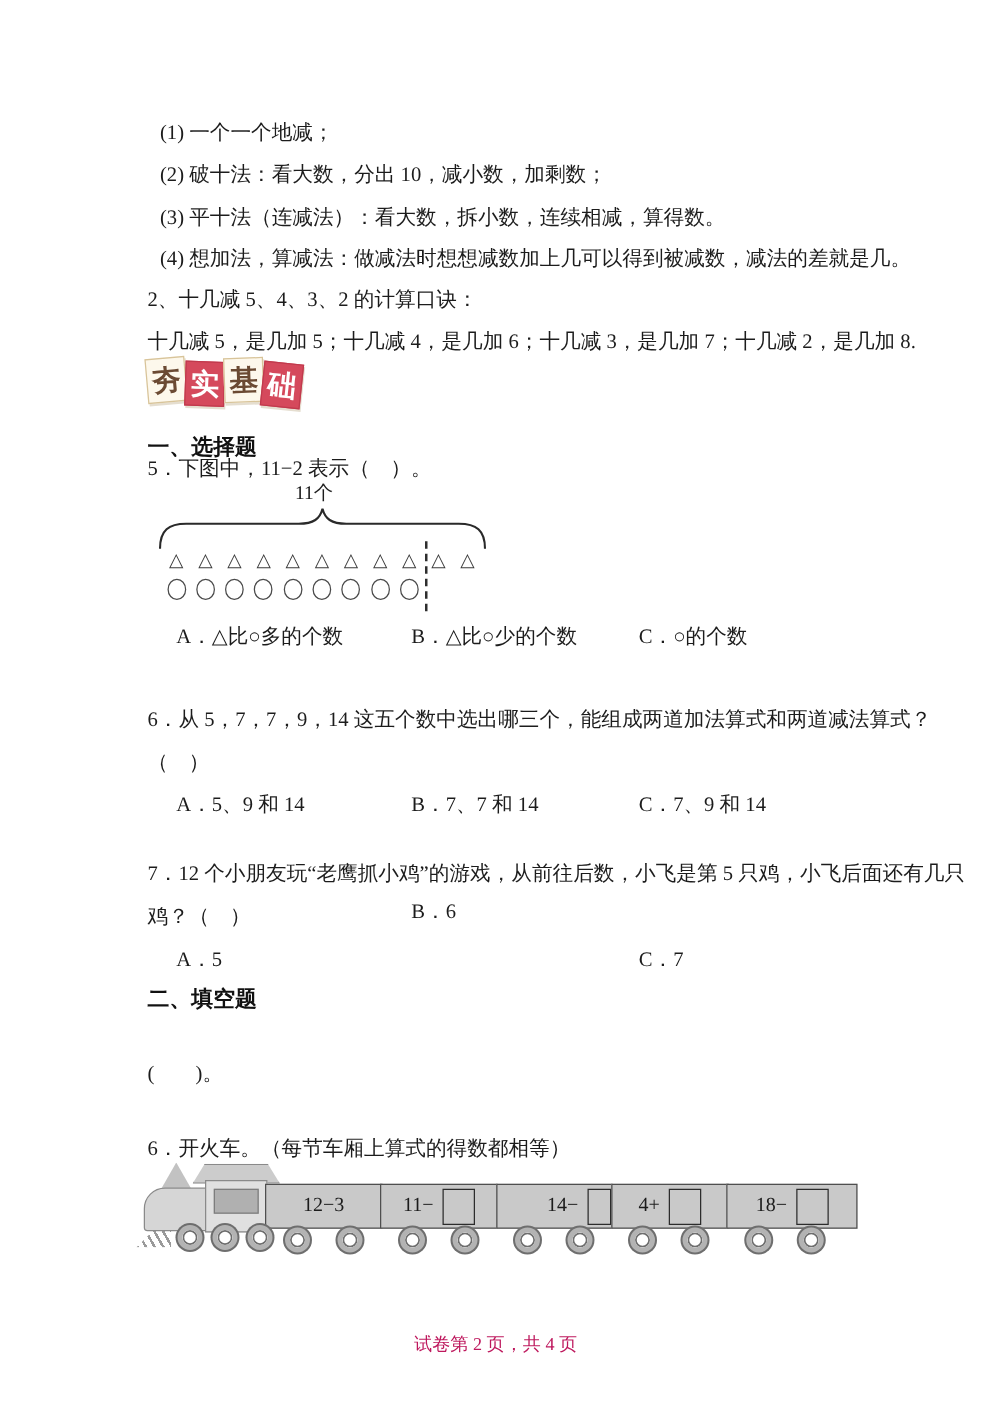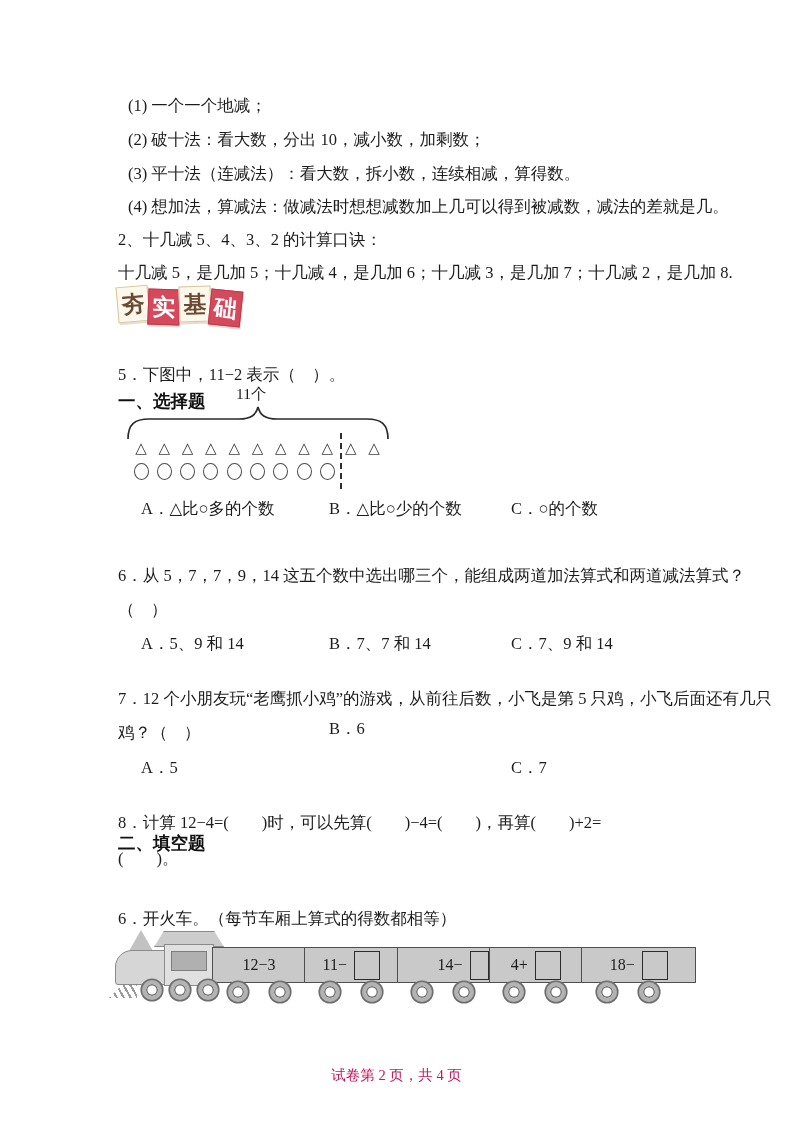--- a/index.html
+++ b/index.html
@@ -5,21 +5,21 @@
   html,body{margin:0;padding:0;background:#ffffff;}
   .page{
     position:relative;width:793px;height:1122px;background:#ffffff;overflow:hidden;
     font-family:"Liberation Serif","DejaVu Serif",serif;color:#1c1c1c;
   }
   .line{position:absolute;font-size:16.5px;line-height:22px;white-space:pre;}
   .indent{left:128px;}
   .lm{left:118px;}
   .heading{
     position:absolute;left:118px;font-family:"Liberation Sans","DejaVu Sans",sans-serif;
-    font-weight:700;font-size:17.5px;color:#111;margin-top:44px;
+    font-weight:700;font-size:17.5px;color:#111;
   }
   
   .opt{position:absolute;font-size:16.5px;white-space:pre;margin-left:21px;}
   .opt-a{left:120px;} .opt-b{left:308px;} .opt-c{left:490px;}
   
   .stamp{position:absolute;left:117px;top:286px;display:flex;align-items:flex-start;}
   .tile{
     width:30px;height:34px;display:flex;align-items:center;justify-content:center;
     font-family:"Liberation Sans","DejaVu Sans",sans-serif;font-weight:700;font-size:23px;
     margin-right:-1px;box-shadow:1px 2px 0 rgba(180,160,120,.35);
@@ -118,21 +118,20 @@
   <div class="opt opt-c" style="top:633px">C．7、9 和 14</div>
 
   <div class="line lm" style="top:688px">7．12 个小朋友玩“老鹰抓小鸡”的游戏，从前往后数，小飞是第 5 只鸡，小飞后面还有几只</div>
   <div class="line lm" style="top:722px">鸡？（　）</div>
   <div class="opt opt-a" style="top:757px">A．5</div>
   <div class="opt opt-b" style="top:718px">B．6</div>
   <div class="opt opt-c" style="top:757px">C．7</div>
 
   <div class="heading" style="top:787px">二、填空题</div>
 
-  <div class="line lm" style="top:812px">8．计算 12−4=(　　)时，可以先算(　　)−4=(　　)，再算(　　)+2=</div>
   <div class="line lm" style="top:848px">(　　)。</div>
 
   <div class="line lm" style="top:908px">6．开火车。（每节车厢上算式的得数都相等）</div>
 
   <div class="train">
     <div class="catcher"></div>
     <div class="chimney"></div>
     <div class="boiler"></div>
     <div class="cab-roof"></div>
     <div class="cab"></div>
@@ -146,21 +145,21 @@
           <span class="car-box"></span>
         </div>
         <div class="car" style="left: 284.6px; width: 93.8px; padding-left: 40px;">
           <span class="car-label">14−</span>
           <span class="car-box"></span>
         </div>
         <div class="car" style="left: 376.9px; width: 93.8px;">
           <span class="car-label">4+</span>
           <span class="car-box"></span>
         </div>
-        <div class="car" style="left: 469.2px; width: 115px;">
+        <div class="car" style="left: 469.2px; width: 105px;">
           <span class="car-label">18−</span>
           <span class="car-box"></span>
         </div>
       </div>
     <div>
         <div class="wheel" style="left: 115.5px; top: 58px;"></div>
         <div class="wheel" style="left: 157.5px; top: 58px;"></div>
         <div class="wheel" style="left: 207.8px; top: 58px;"></div>
         <div class="wheel" style="left: 249.8px; top: 58px;"></div>
         <div class="wheel" style="left: 300.1px; top: 58px;"></div>

